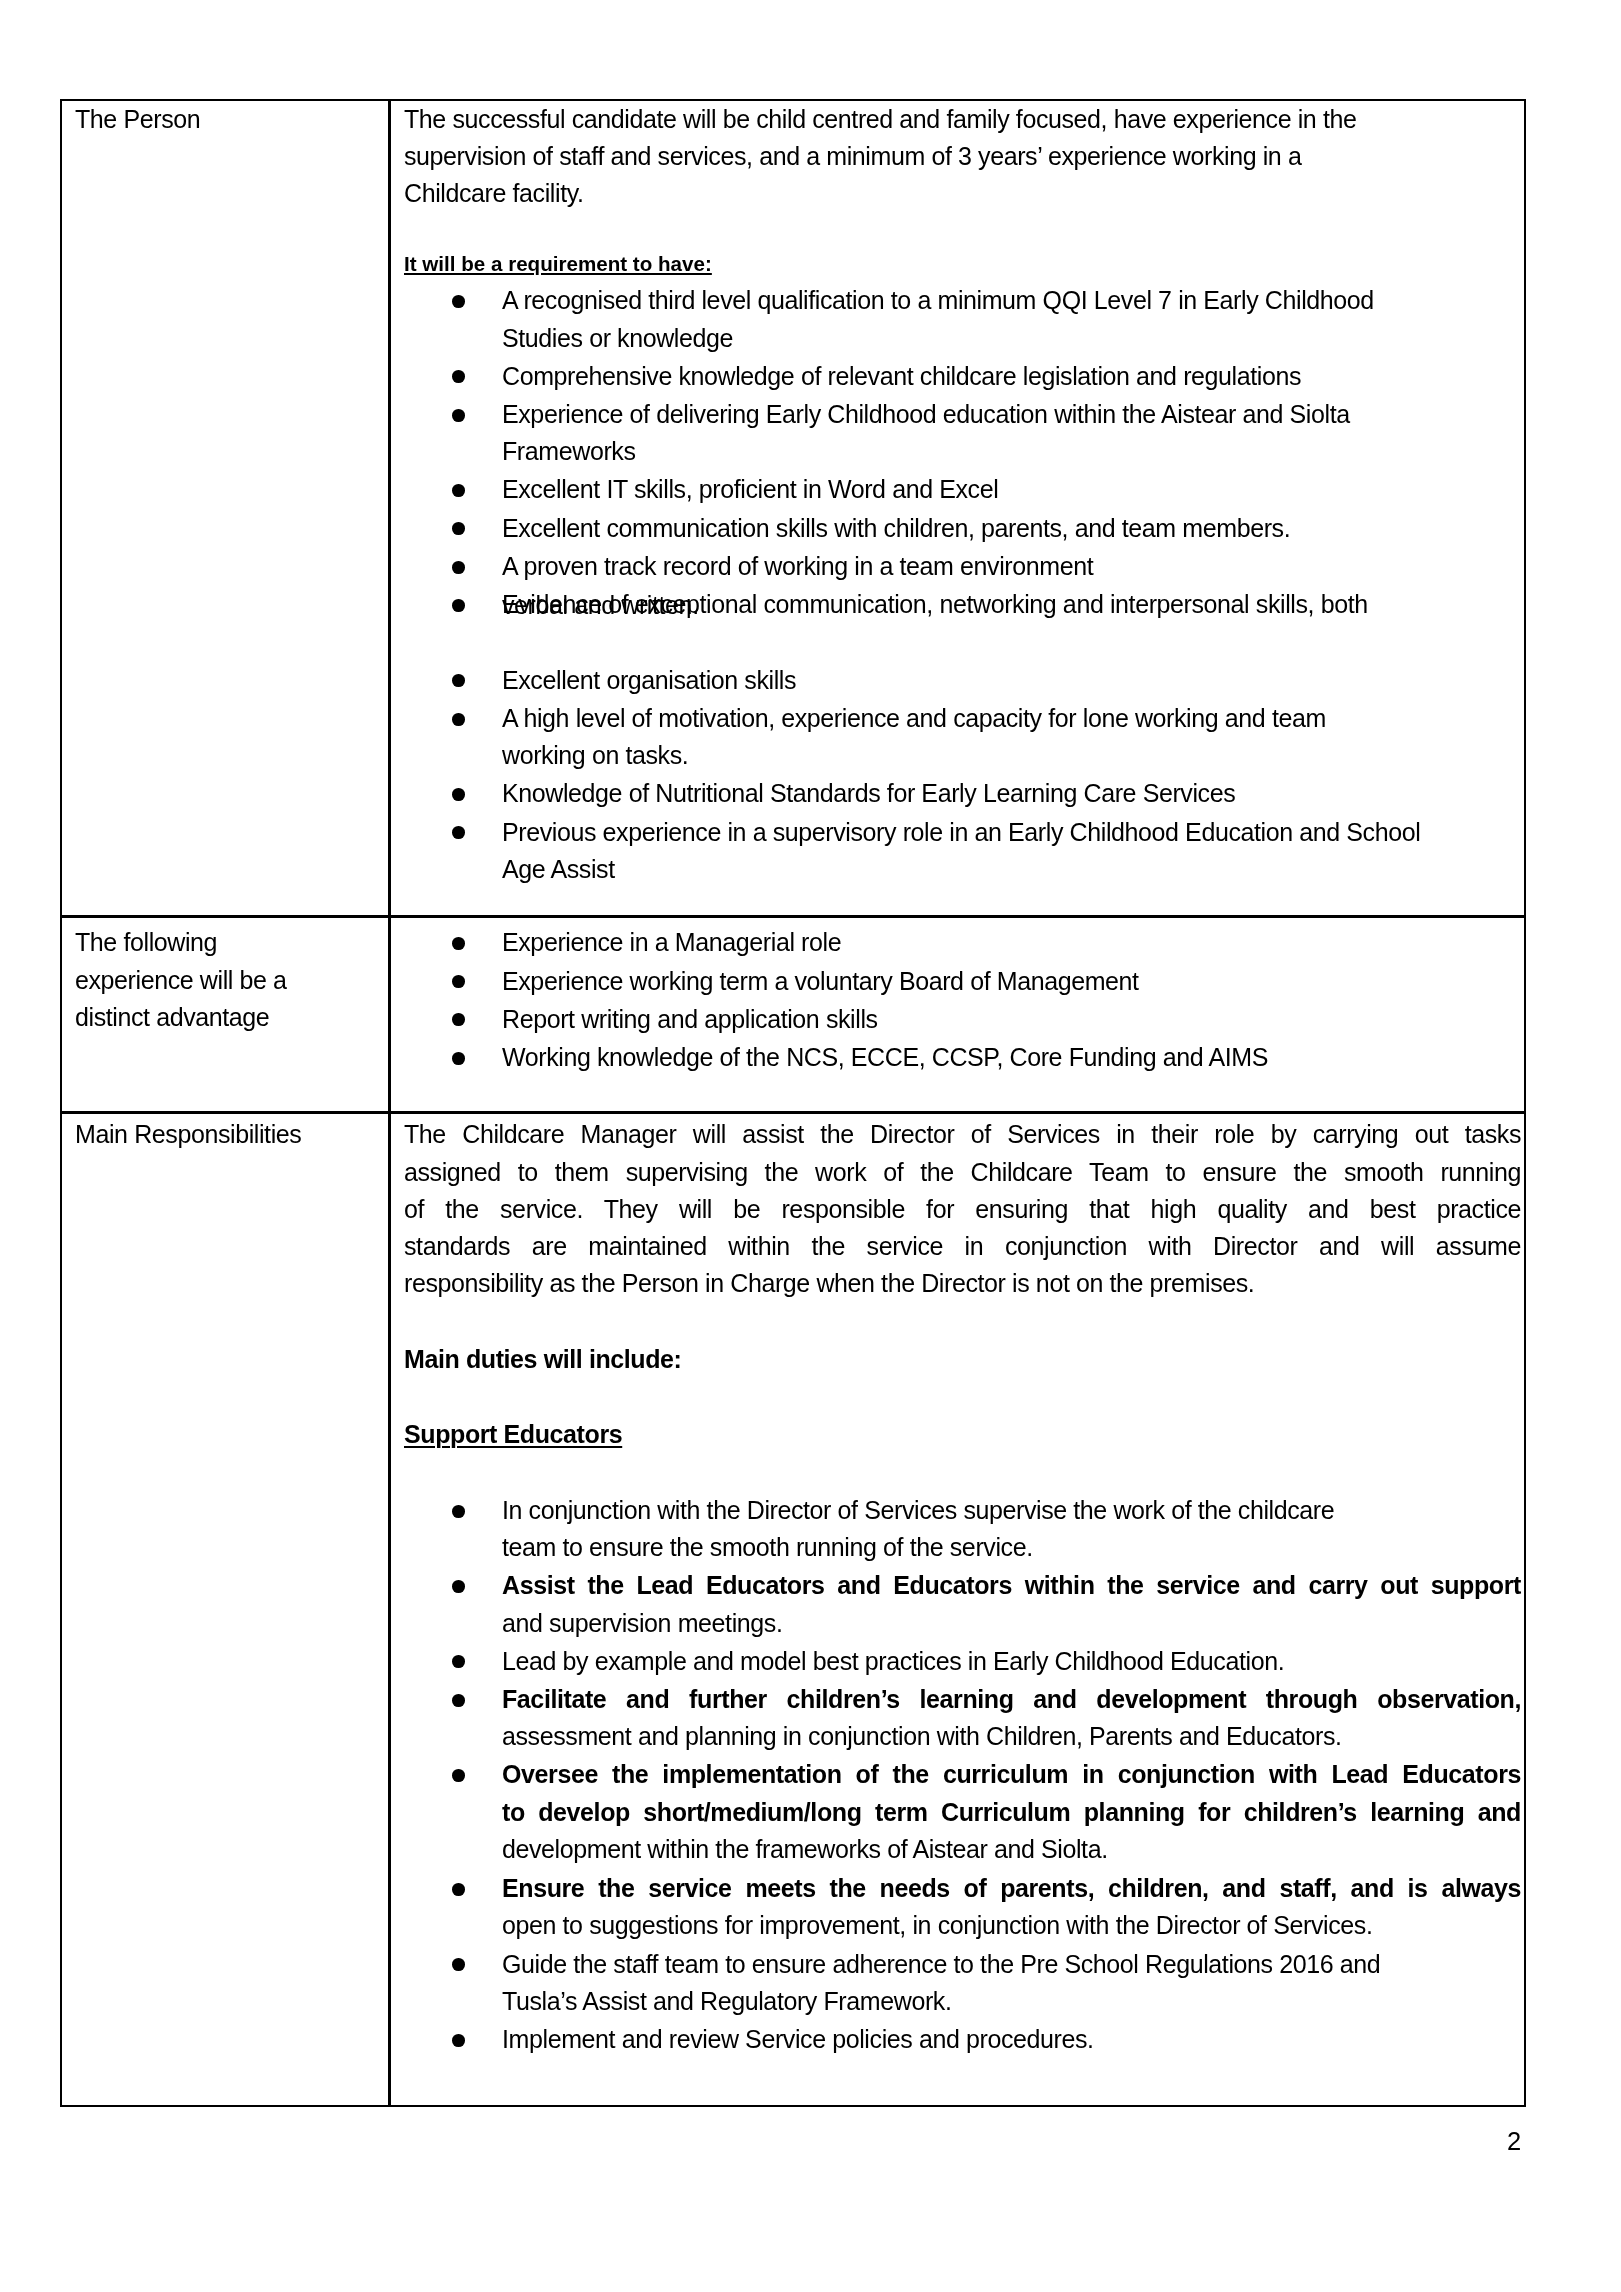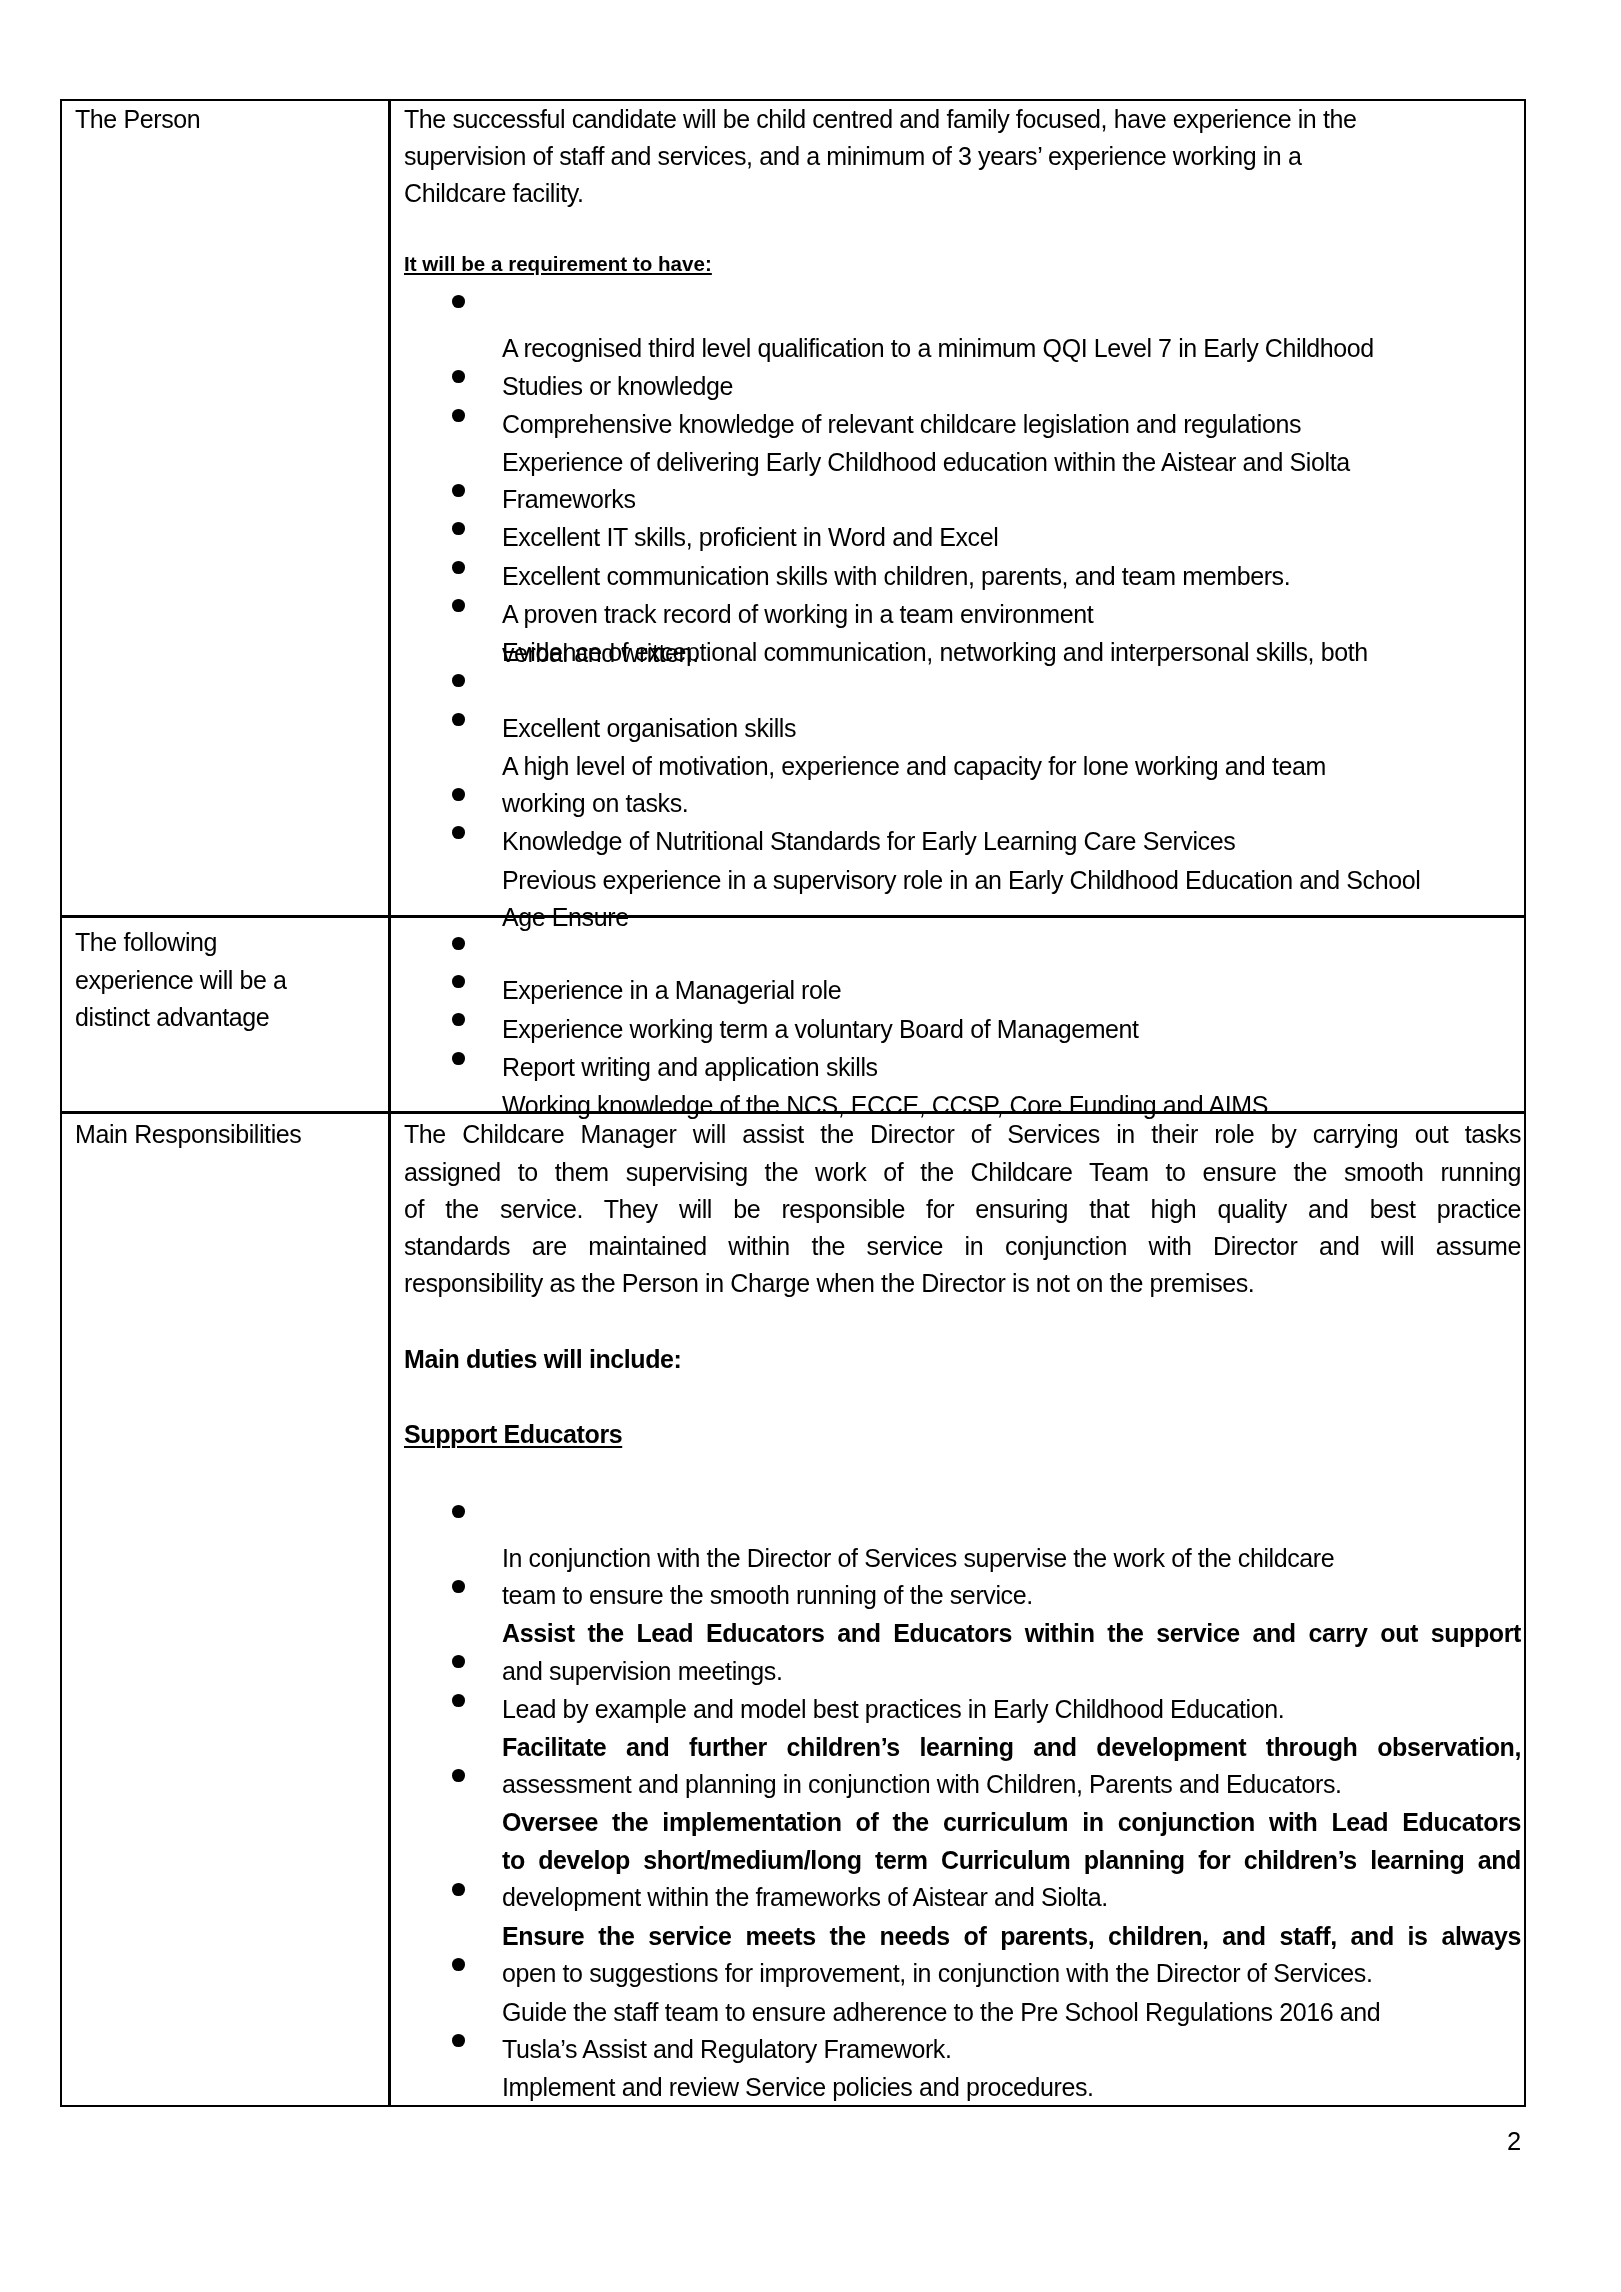--- a/index.html
+++ b/index.html
@@ -8,21 +8,21 @@
   .page { position:absolute; left:0; top:0; width:1621px; height:2293px; }
   .table { position:absolute; left:60px; top:99px; width:1466px; height:2008px;
            border:2.9px solid #000; box-sizing:border-box; }
   .vline { position:absolute; left:388px; top:99px; width:2.9px; height:2008px; background:#000; }
   .hline { position:absolute; left:60px; width:1466px; height:2.9px; background:#000; }
   .ln { position:absolute; white-space:nowrap; font-size:25px; line-height:37px;
         letter-spacing:-0.4px; }
   .lab { position:absolute; left:75px; font-weight:normal; font-size:25px; line-height:37px;
          white-space:nowrap; letter-spacing:-0.4px; }
   .body { left:404px; }
-  .item { left:502px;margin-top:48px; }
+  .item { left:502px; }
   .just { width:1117px; text-align:justify; text-align-last:justify; }
   .justi { width:1019px; text-align:justify; text-align-last:justify;font-weight:bold; }
   .bul { position:absolute; left:452px; width:12.7px; height:12.7px; border-radius:50%; background:#000; }
   .subhead { position:absolute; left:404px; font-weight:bold; font-size:20.6px; line-height:29px;
              text-decoration:underline; white-space:nowrap; }
   .boldh { position:absolute; left:404px; font-weight:bold; font-size:25px; line-height:37px; white-space:nowrap; letter-spacing:-0.4px; }
   .uh { text-decoration:underline; text-underline-offset:2.9px; text-decoration-thickness:2px; }
   .pagenum { position:absolute; left:1507px; top:2125px; font-size:25.5px; line-height:33px; }
 </style>
 </head>
@@ -85,21 +85,21 @@
         <div class="ln item" style="top:700px">A high level of motivation, experience and capacity for lone working and team</div>
         <div class="ln item" style="top:737px">working on tasks.</div>
       </div>
       <div>
         <span class="bul" style="top:788px"></span>
         <div class="ln item" style="top:775px">Knowledge of Nutritional Standards for Early Learning Care Services</div>
       </div>
       <div>
         <span class="bul" style="top:826px"></span>
         <div class="ln item" style="top:814px">Previous experience in a supervisory role in an Early Childhood Education and School</div>
-        <div class="ln item" style="top:851px">Age Ensure</div>
+        <div class="ln item" style="top:851px">Age Assist</div>
       </div>
     </div>
   </div>
 
   <div>
     <div class="lab" style="top:924px">The following</div>
     <div class="lab" style="top:962px">experience will be a</div>
     <div class="lab" style="top:999px">distinct advantage</div>
 
     <div>

